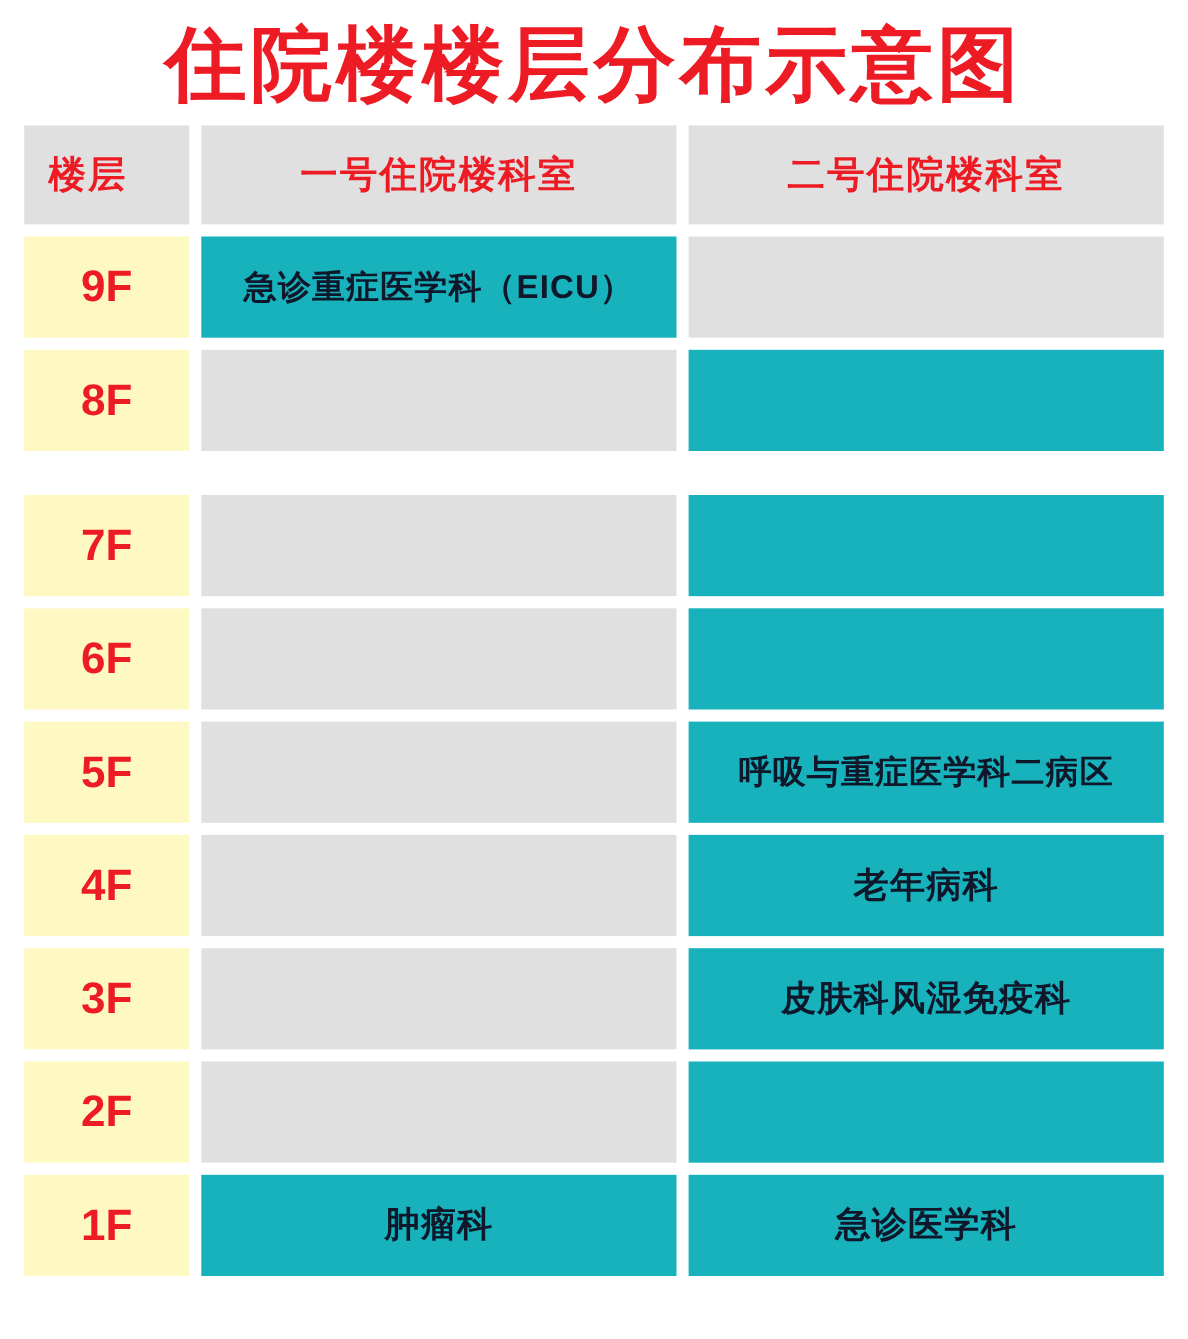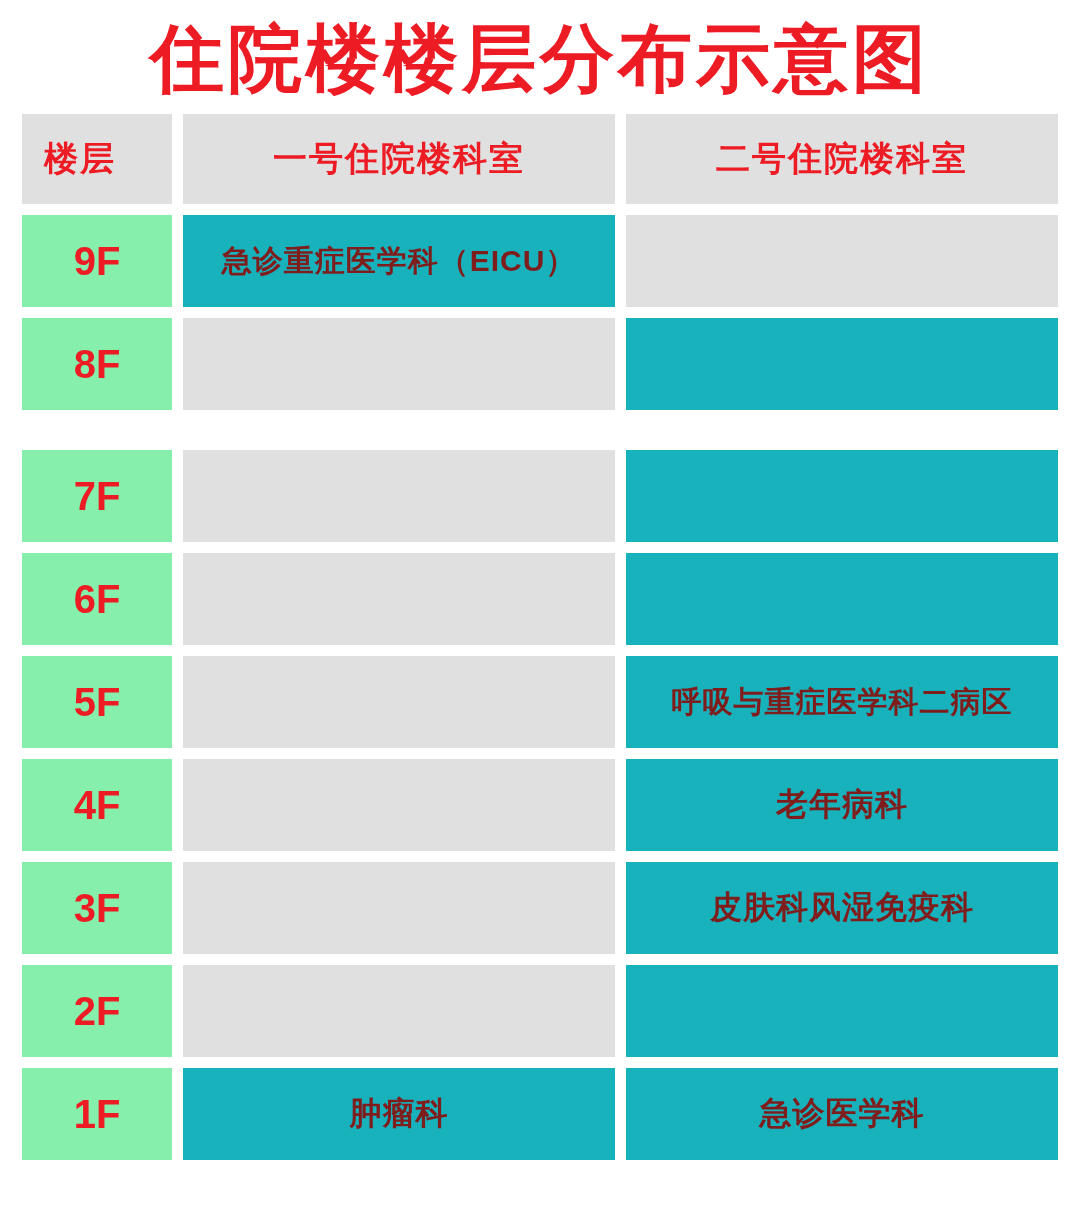--- a/index.html
+++ b/index.html
@@ -71,28 +71,28 @@
   .header .col-floor {
     justify-content: flex-start;
     padding-left: 22px;
     font-size: 34px;
   }
   
   .data .cell {
     height: 92px;
   }
   .floor-cell {
-    background: #86efac;
+    background: #fef9c3;
     color: #ed1c24;
     font-size: 40px;
     font-weight: bold;
   }
   .dept {
     background: #e0e0e0;
-    color: #7f1d1d;
+    color: #0f172a;
     font-size: 32px;
     font-weight: bold;
     letter-spacing: 1px;
   }
   .dept.filled {
     background: #18b2bd;
   }
   .dept.empty {
     background: #e0e0e0;
   }

